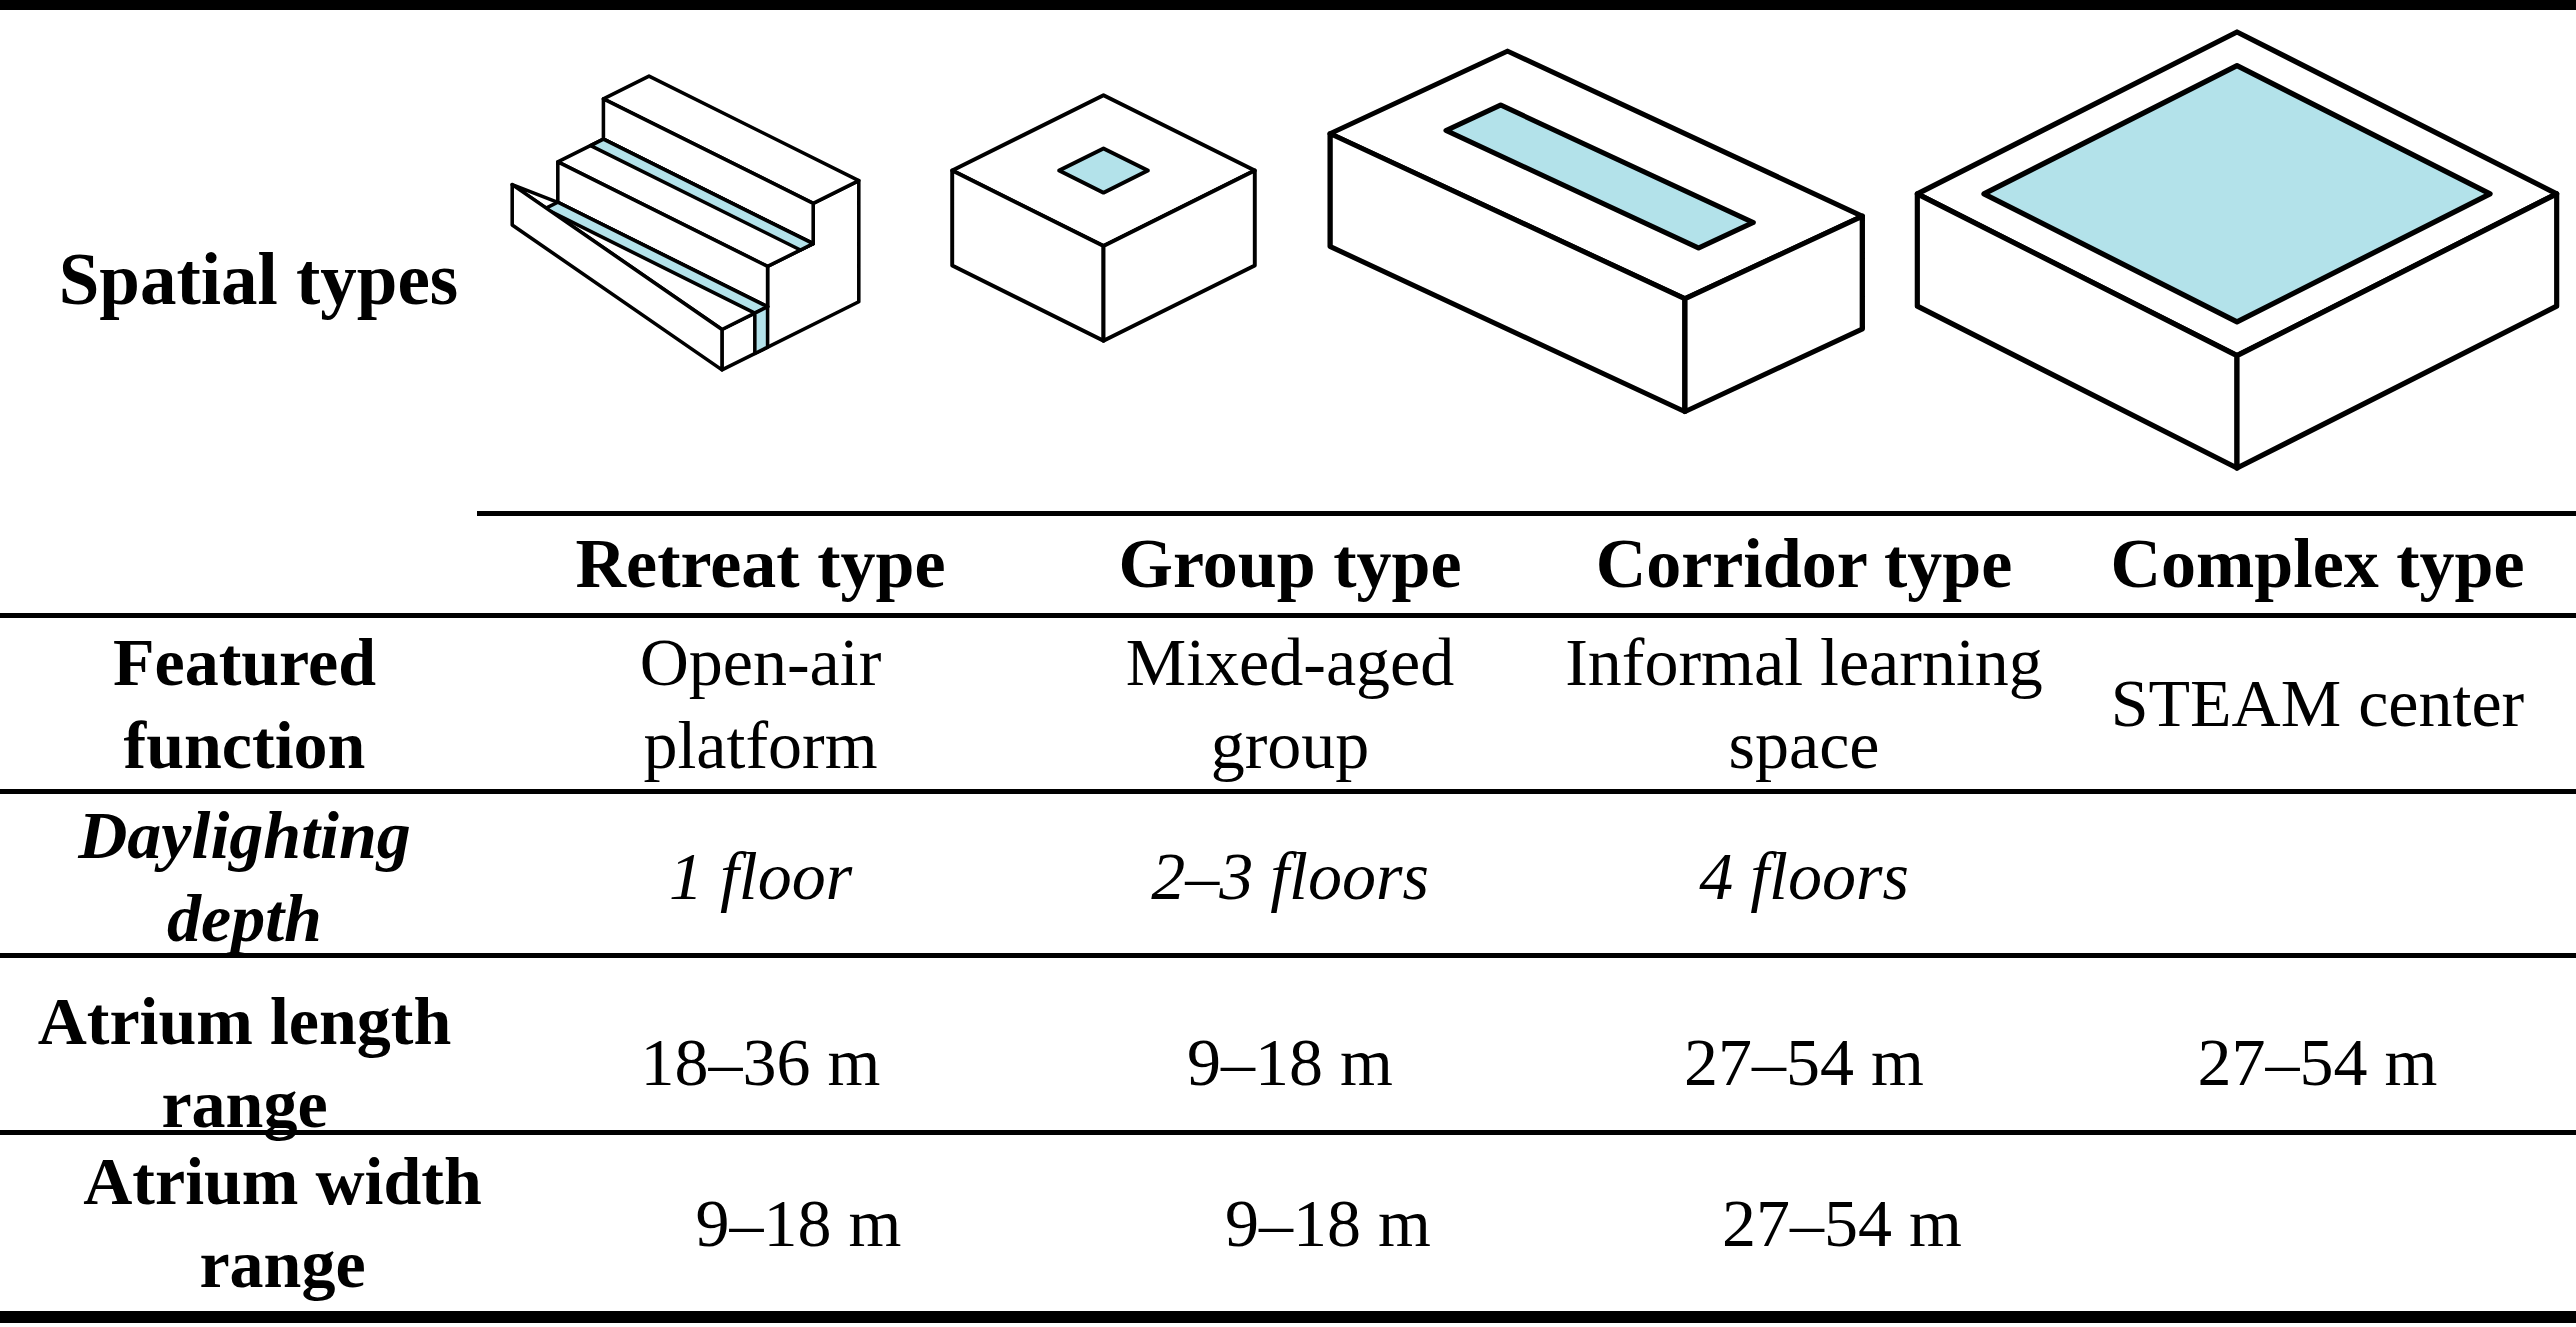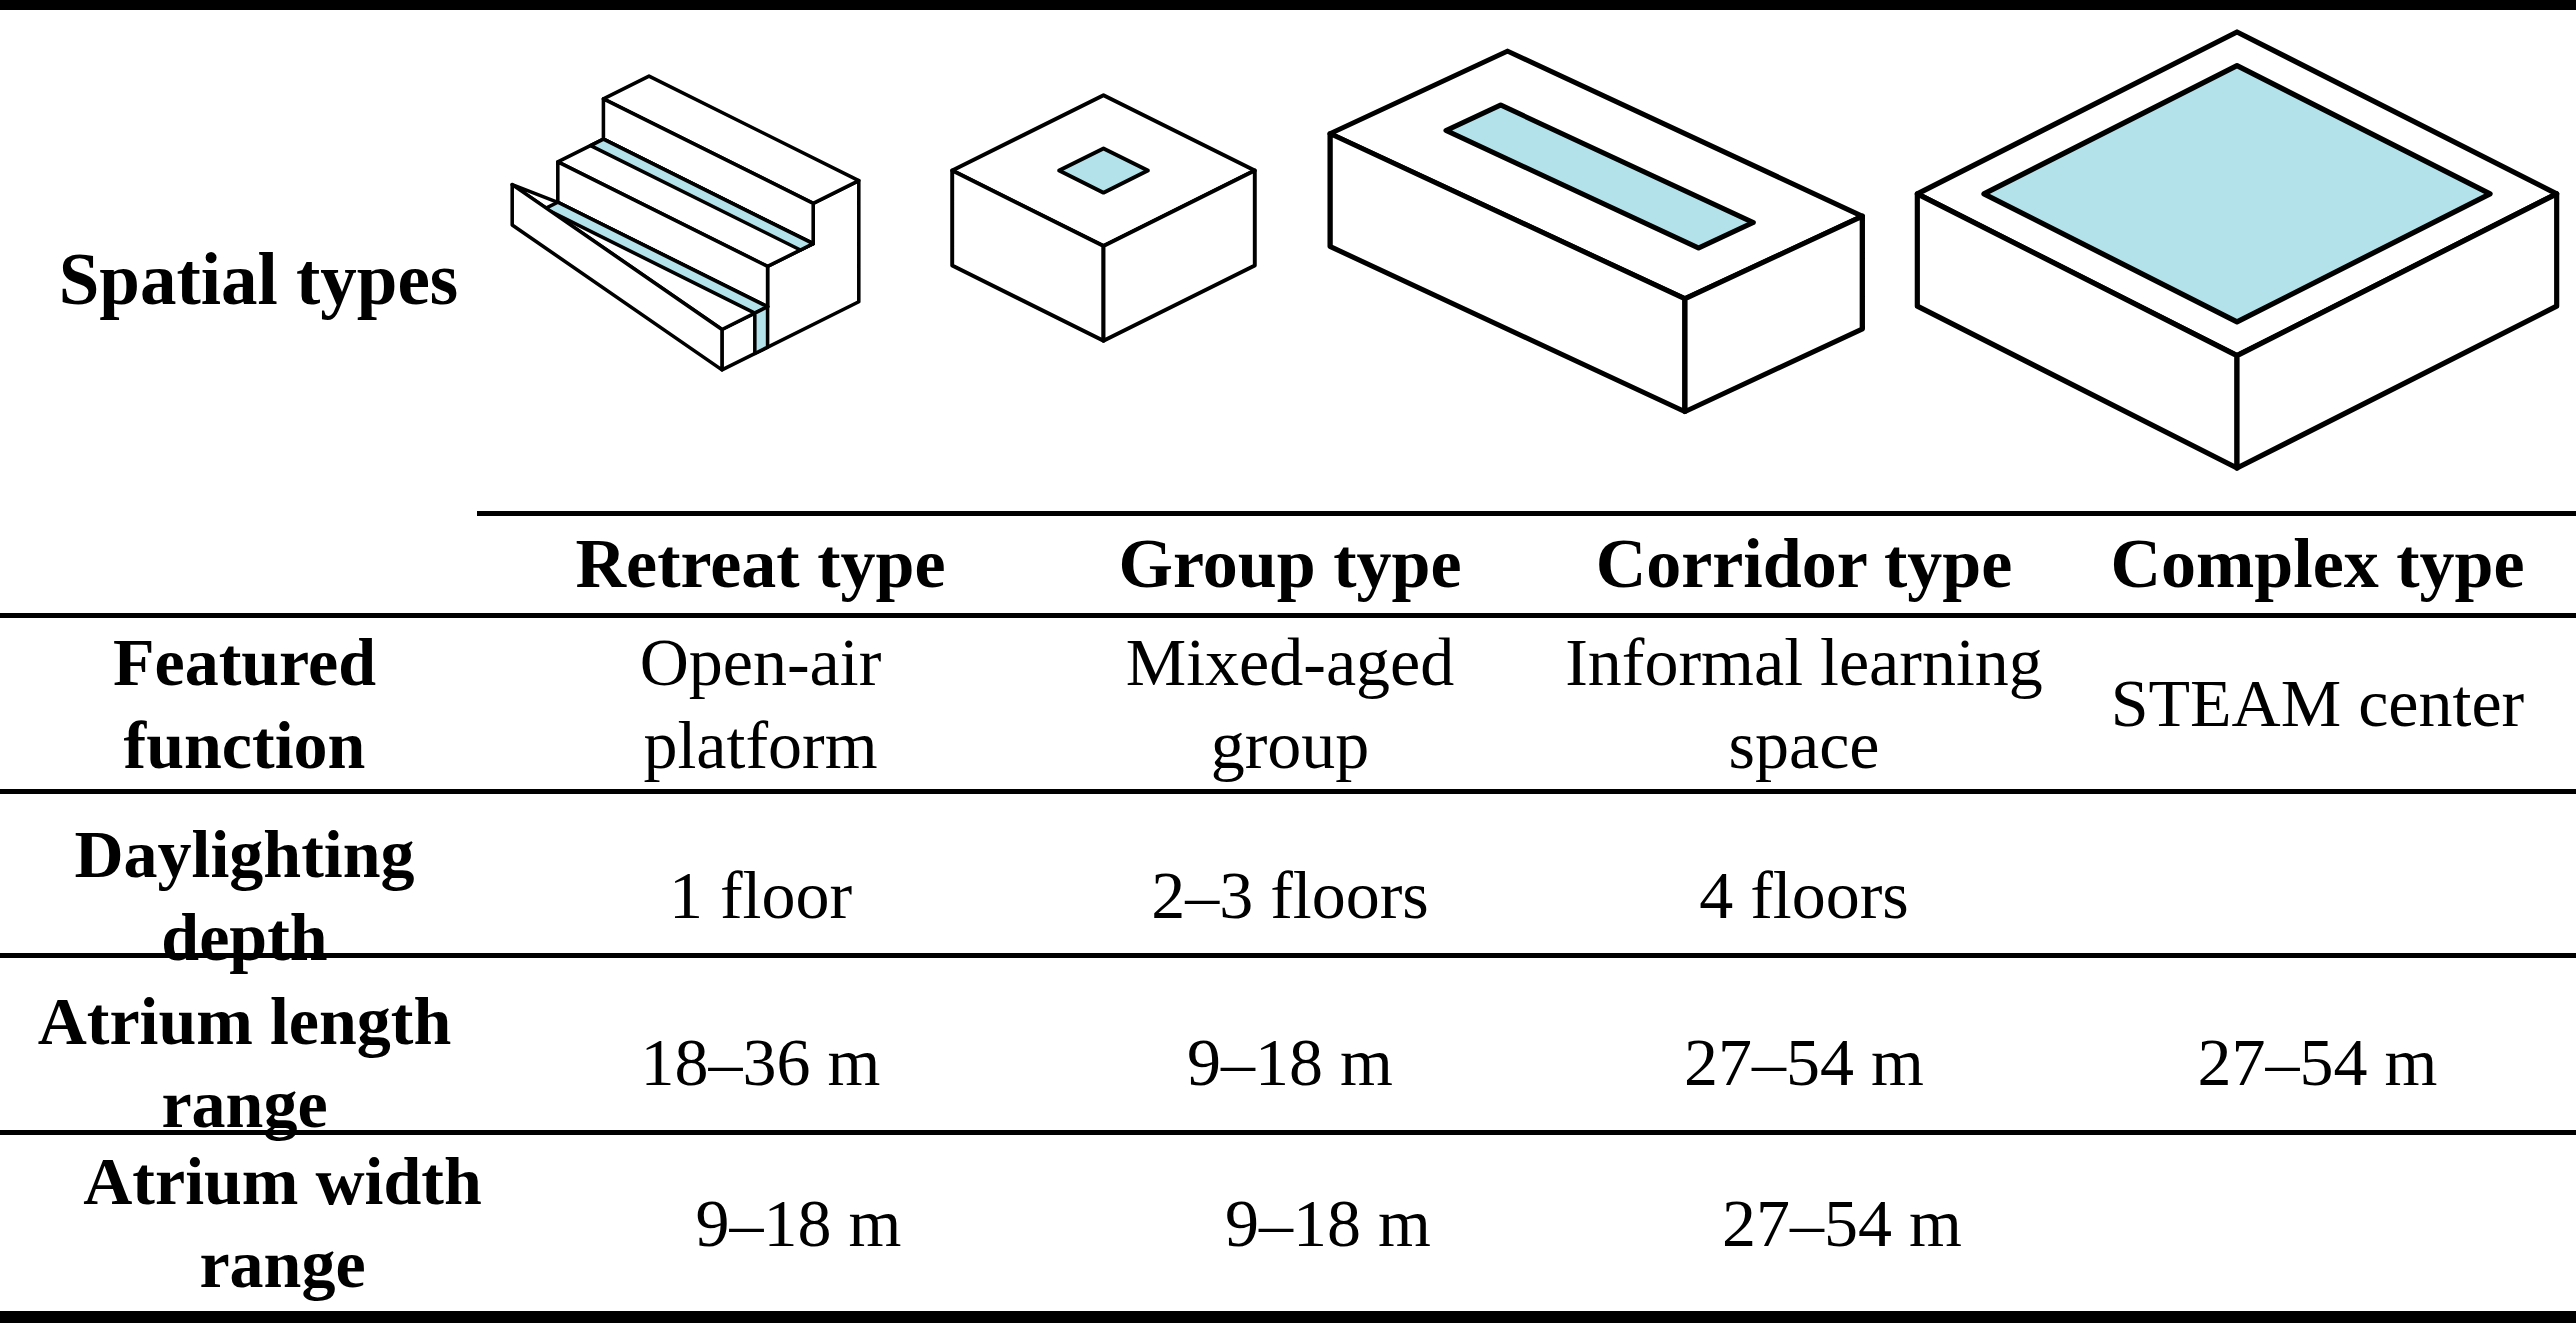--- a/index.html
+++ b/index.html
@@ -21,21 +21,21 @@
   .rule-bottom { left:0; top:1311px; width:2576px; height:12.4px; }
 
   .grid-row {
     position:absolute; left:0; width:2576px;
     display:grid; grid-template-columns:489px 543px 516px 512px 515px;
     align-items:center; justify-items:center;
   }
   .row-spatial  { top:38px;   height:484px;padding-left:14px; }
   .row-headers  { top:514px;  height:99px; }
   .row-function { top:618px;  height:171px; }
-  .row-depth    { top:813px; height:159px; }
+  .row-depth    { top:794px; height:159px;font-style:italic; }
   .row-length   { top:959px; height:207px; }
   .row-width    { top:1135px; height:176px;margin-left:38px; }
 
   .cell {
     font-size:68px; line-height:1.22; text-align:center;
     white-space:pre-line;
   }
   .cell-bold { font-weight:bold; }
   .header-cell { font-size:70px; font-weight:bold; }
   .corner-label { font-size:73px; font-weight:bold; }

